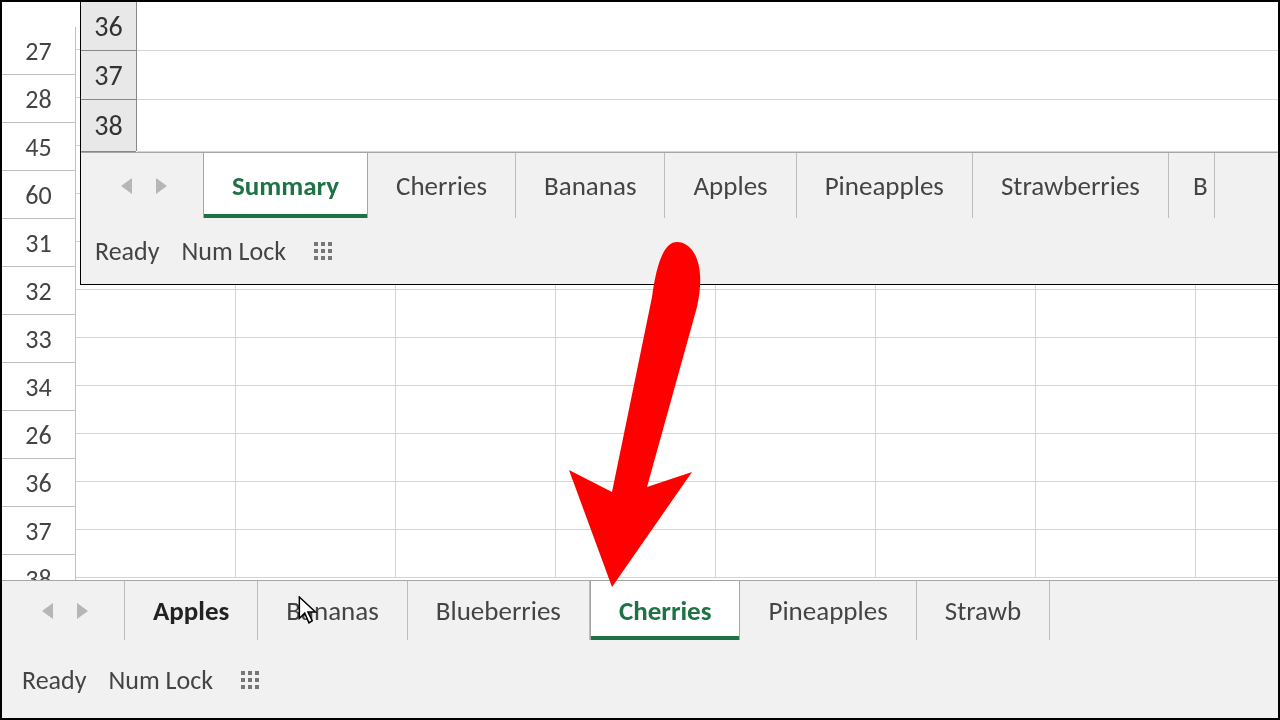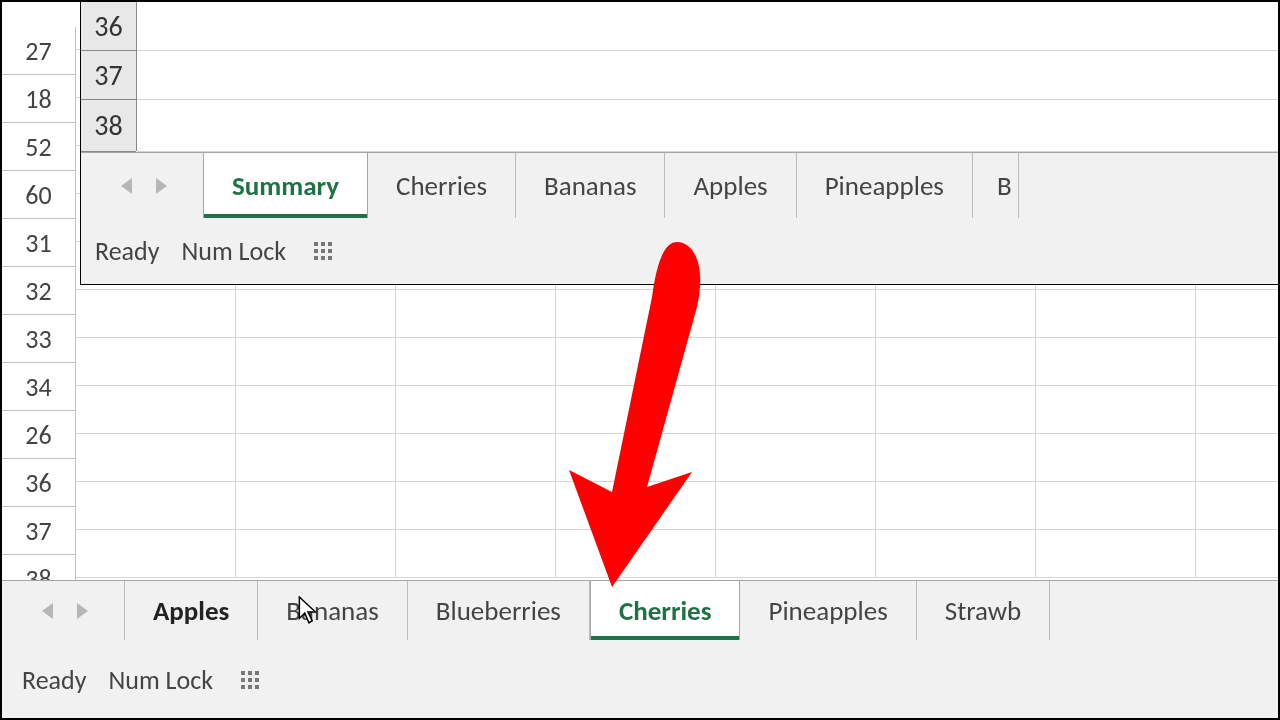--- a/index.html
+++ b/index.html
@@ -128,22 +128,22 @@
   .cursor {
     position: absolute; left: 296px; top: 594px; width: 22px; height: 30px;
     pointer-events: none; color: #000;
   }
 </style>
 </head>
 <body>
 
 <div class="bg-rowhead-col">
   <div class="bg-rowhead">27</div>
-  <div class="bg-rowhead">18</div>
-  <div class="bg-rowhead">52</div>
+  <div class="bg-rowhead">28</div>
+  <div class="bg-rowhead">45</div>
   <div class="bg-rowhead">60</div>
   <div class="bg-rowhead">31</div>
   <div class="bg-rowhead">32</div>
   <div class="bg-rowhead">33</div>
   <div class="bg-rowhead">34</div>
   <div class="bg-rowhead">26</div>
   <div class="bg-rowhead">36</div>
   <div class="bg-rowhead">37</div>
   <div class="bg-rowhead">38</div>
 </div>
@@ -309,20 +309,21 @@
     <div class="nav-arrows">
       <span class="tri tri-left"></span>
       <span class="tri tri-right"></span>
     </div>
     <div class="tabs">
       <div class="tab active">Summary</div>
       <div class="tab">Cherries</div>
       <div class="tab">Bananas</div>
       <div class="tab">Apples</div>
       <div class="tab">Pineapples</div>
+      <div class="tab">Strawberries</div>
       <div class="tab" style="padding:0 6px 0 24px">B</div>
     </div>
   </div>
 
   <div class="inset-status">
     <span>Ready</span>
     <span class="status-gap"></span>
     <span>Num Lock</span>
     <span class="macro-icon"></span>
   </div>

